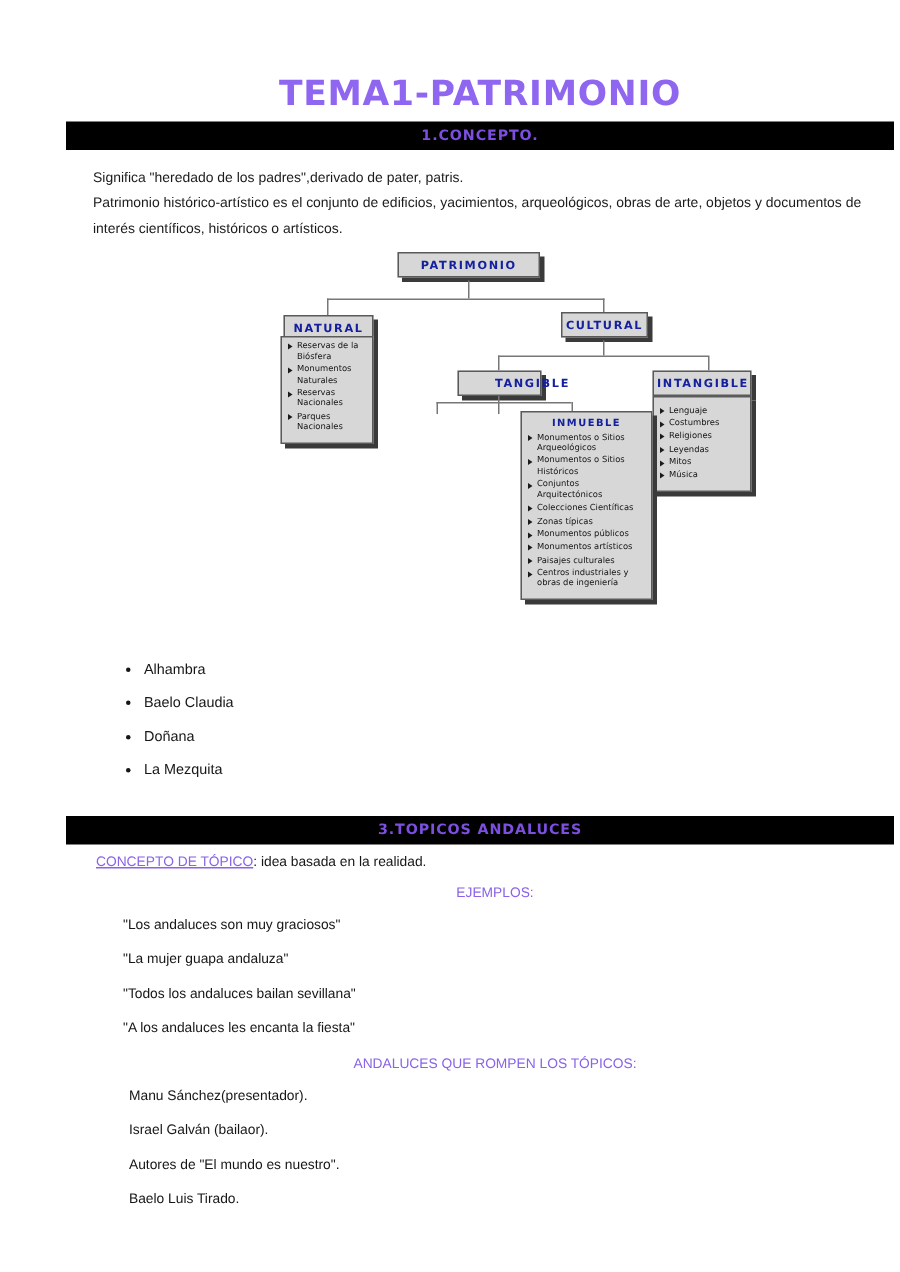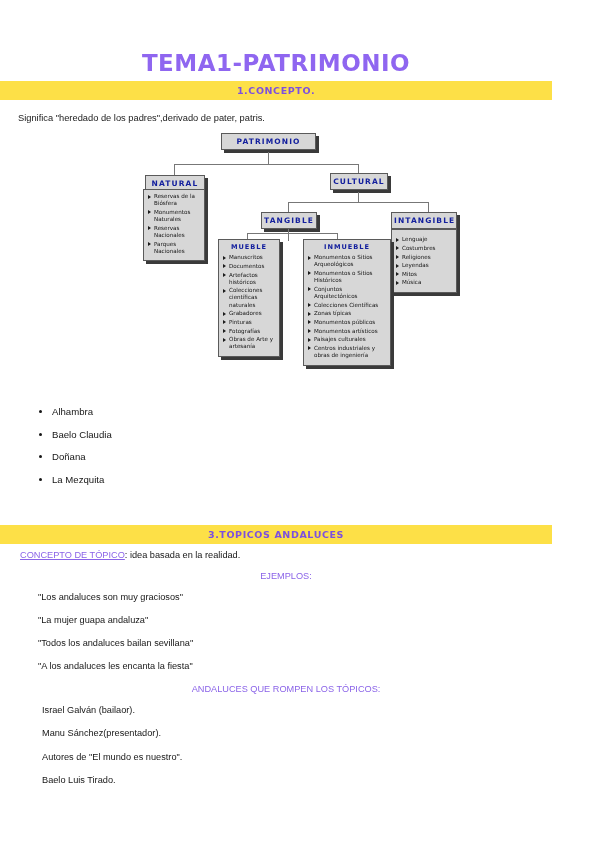--- a/index.html
+++ b/index.html
@@ -14,38 +14,39 @@
     font-family: "Liberation Sans", sans-serif;
     color: #111111;
     overflow: hidden;
   }
 
   .page {
     position: relative;
     width: 552px;
     height: 848px;
     background: #ffffff;
+    margin-left: 44px;
   }
 
   
   .doc-title {
     text-align: center;
     color: #8f66f0;
     font-family: "DejaVu Sans", sans-serif;
     font-weight: bold;
     font-size: 23px;
     letter-spacing: 0.5px;
     padding-top: 52px;
     margin: 0 0 6px 0;
     line-height: 1;
   }
 
   
   .section-bar {
-    background: #fde047;
+    background: #000000;
     color: #7c4fe0;
     font-weight: bold;
     font-size: 9.5px;
     letter-spacing: 0.6px;
     text-align: center;
     padding: 4px 0 4px 0;
     width: 100%;
     box-sizing: border-box;
     font-family: "DejaVu Sans", sans-serif;
   }
@@ -127,21 +128,21 @@
   .connector {
     position: absolute;
     background: #777777;
   }
   .conn-v { width: 1px; }
   .conn-h { height: 1px; }
 
   
   .bullets {
     margin: 0;
-    padding: 10px 0 27px 52px;
+    padding: 10px 0 12px 52px;
     list-style: disc;
   }
   .bullets li {
     font-size: 9.6px;
     line-height: 1;
     margin-bottom: 13px;
     color: #161616;
   }
 
   
@@ -175,20 +176,21 @@
 <body>
 
 <div class="page">
 
   <h1 class="doc-title">TEMA1-PATRIMONIO</h1>
 
   <div class="section-bar">1.CONCEPTO.</div>
 
   <div class="intro">
     <p>Significa "heredado de los padres",derivado de pater, patris.</p>
+    <p>Patrimonio histórico-artístico es el conjunto de edificios, yacimientos, arqueológicos, obras de arte, objetos y documentos de interés científicos, históricos o artísticos.</p>
   </div>
 
   <div class="diagram">
 
     <div class="node" style="left:221px; top:4px; width:95px;">
       <div class="node-title">PATRIMONIO</div>
     </div>
 
     <div class="connector conn-v" style="left:268px; top:23px; height:12px;"></div>
 
@@ -212,21 +214,21 @@
 
     <div class="node" style="left:330px; top:44px; width:58px;">
       <div class="node-title">CULTURAL</div>
     </div>
 
     <div class="connector conn-v" style="left:358px; top:63px; height:10px;"></div>
     <div class="connector conn-h" style="left:288px; top:73px; width:140px;"></div>
     <div class="connector conn-v" style="left:288px; top:73px; height:10px;"></div>
     <div class="connector conn-v" style="left:428px; top:73px; height:10px;"></div>
 
-    <div class="node" style="left:261px; top:83px; width:56px;">
+    <div class="node" style="left:261px; top:83px; width:56px;padding-left:22px;">
       <div class="node-title">TANGIBLE</div>
     </div>
     <div class="connector conn-v" style="left:288px; top:100px; height:12px;"></div>
     <div class="connector conn-h" style="left:247px; top:104px; width:90px;"></div>
     <div class="connector conn-v" style="left:247px; top:104px; height:8px;"></div>
     <div class="connector conn-v" style="left:337px; top:104px; height:8px;"></div>
 
     <div class="node" style="left:391px; top:83px; width:66px;">
       <div class="node-title">INTANGIBLE</div>
     </div>
@@ -236,33 +238,20 @@
       <ul>
         <li>Lenguaje</li>
         <li>Costumbres</li>
         <li>Religiones</li>
         <li>Leyendas</li>
         <li>Mitos</li>
         <li>Música</li>
       </ul>
     </div>
 
-    <div class="leafbox" style="left:218px; top:110px; width:62px;">
-      <div class="leaf-head">MUEBLE</div>
-      <ul>
-        <li>Manuscritos</li>
-        <li>Documentos</li>
-        <li>Artefactos históricos</li>
-        <li>Colecciones científicas naturales</li>
-        <li>Grabadores</li>
-        <li>Pinturas</li>
-        <li>Fotografías</li>
-        <li>Obras de Arte y artesanía</li>
-      </ul>
-    </div>
 
     <div class="leafbox" style="left:303px; top:110px; width:88px;">
       <div class="leaf-head">INMUEBLE</div>
       <ul>
         <li>Monumentos o Sitios Arqueológicos</li>
         <li>Monumentos o Sitios Históricos</li>
         <li>Conjuntos Arquitectónicos</li>
         <li>Colecciones Científicas</li>
         <li>Zonas típicas</li>
         <li>Monumentos públicos</li>
@@ -289,20 +278,20 @@
 
     <span class="label">EJEMPLOS:</span>
 
     <p class="quote">"Los andaluces son muy graciosos"</p>
     <p class="quote">"La mujer guapa andaluza"</p>
     <p class="quote">"Todos los andaluces bailan sevillana"</p>
     <p class="quote">"A los andaluces les encanta la fiesta"</p>
 
     <span class="label">ANDALUCES QUE ROMPEN LOS TÓPICOS:</span>
 
+    <p class="name">Manu Sánchez(presentador).</p>
     <p class="name">Israel Galván (bailaor).</p>
-    <p class="name">Manu Sánchez(presentador).</p>
     <p class="name">Autores de "El mundo es nuestro".</p>
     <p class="name">Baelo Luis Tirado.</p>
 
   </div>
 
 </div>
 
 </body></html>

